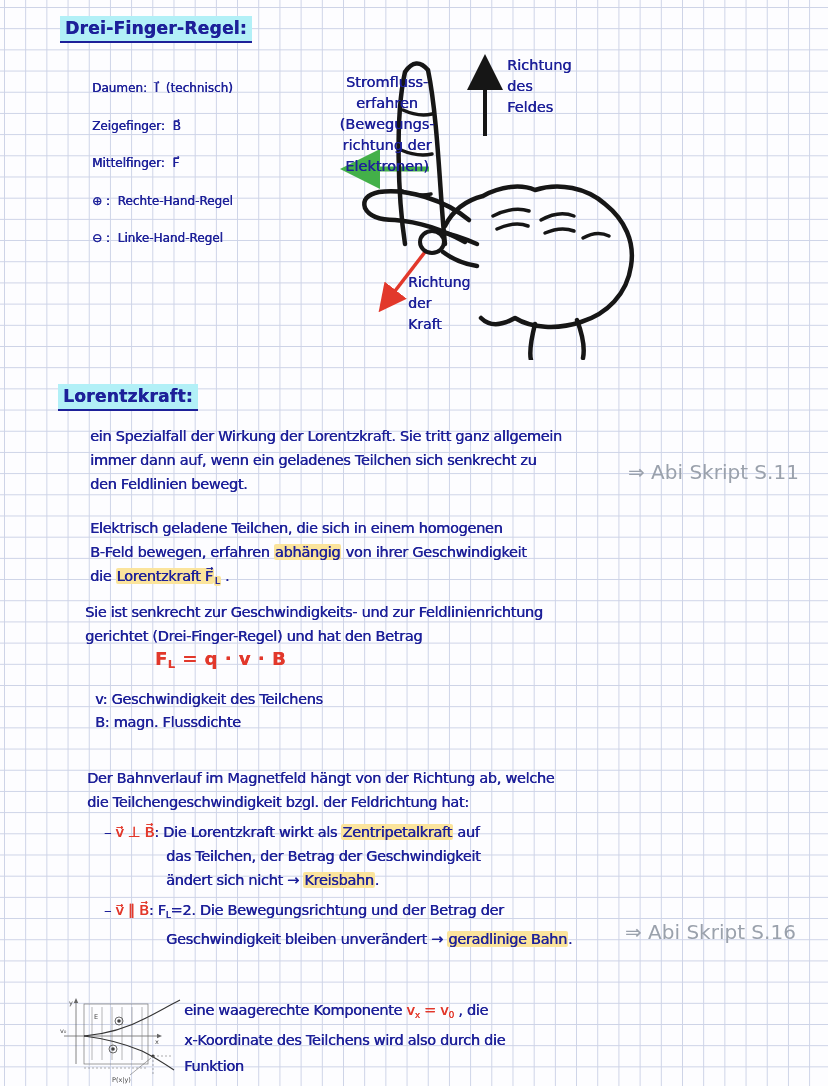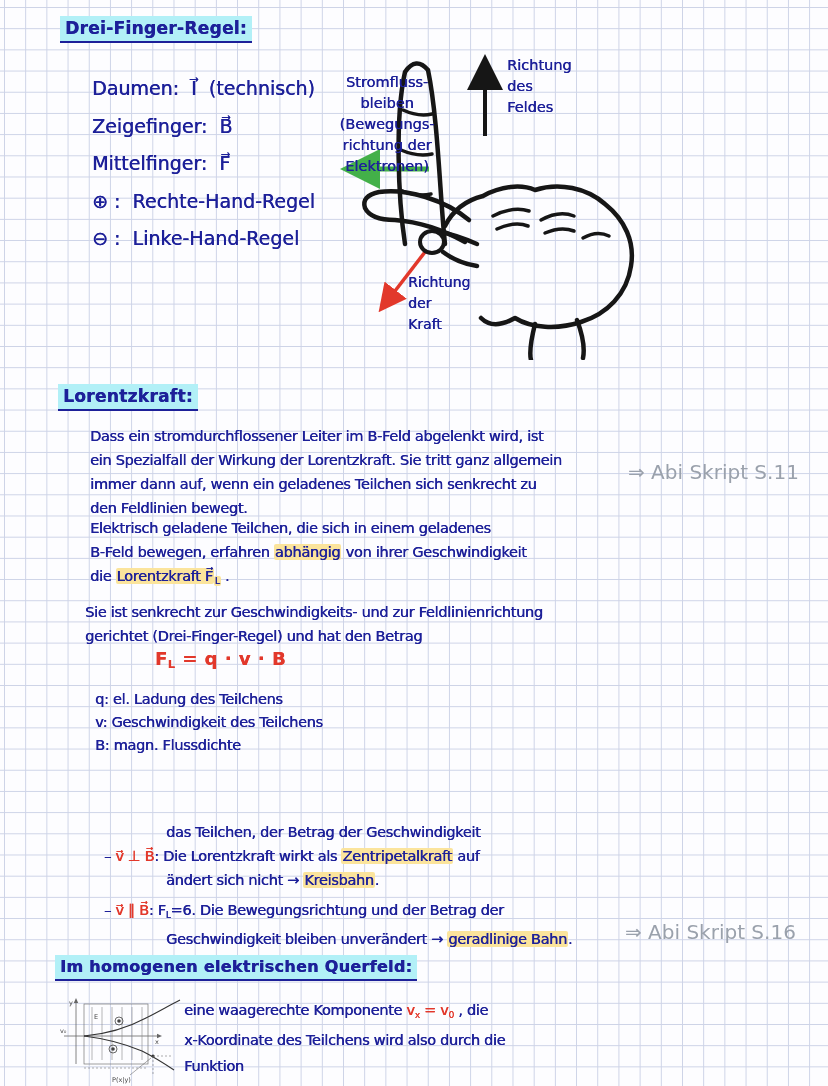--- a/index.html
+++ b/index.html
@@ -17,21 +17,21 @@
   .abs{position:absolute;}
   .hw{font-size:14.5px;line-height:24px;letter-spacing:-0.3px;text-shadow:0.4px 0 0 currentColor;}
   .line{white-space:pre;}
   .heading{font-size:17px;font-weight:bold;letter-spacing:0.3px;text-shadow:0.4px 0 0 currentColor;}
   .heading .hl-cyan{background:#b2f0f7;padding:2px 5px 3px 5px;border-bottom:2.5px solid #1d2099;}
   .hl-y{background:#fbe49c;border-radius:2px;padding:0 1px;}
   .red{color:#e2382b;}
   .sub{font-size:0.62em;vertical-align:-0.28em;}
   .note{color:#9aa1ac;font-size:20px;letter-spacing:0;text-shadow:none;font-weight:normal;}
   .pre{white-space:pre-line;}
-  .finger-list .item{line-height:37.5px;font-size:19px;text-shadow:0.4px 0 0 currentColor;white-space:pre;}
+  .finger-list .item{line-height:37.5px;font-size:12px;text-shadow:0.4px 0 0 currentColor;white-space:pre;}
   .handlabel{font-size:14.5px;line-height:21px;text-shadow:0.4px 0 0 currentColor;}
   .formula{font-size:18px;font-weight:bold;letter-spacing:0.5px;text-shadow:0.3px 0 0 currentColor;}
   svg{display:block;}
 </style>
 </head>
 <body>
 
 <div class="page">
 
   <div class="abs heading" style="left:60px;top:18px;">
@@ -84,82 +84,81 @@
 
       <path d="M 134 172 C 110 152 72 140 44 144 Q 26 148 30 160 Q 36 172 60 172 C 86 174 112 184 130 194"></path>
 
       <path d="M 142 196 C 128 190 116 186 106 184"></path>
       <path d="M 142 218 C 128 216 116 210 108 204"></path>
       <ellipse cx="97" cy="194" rx="12" ry="11" stroke-width="4"></ellipse>
     </g>
   </svg>
 
   <div class="abs handlabel pre" style="left:322px;top:72px;width:130px;text-align:center;">Stromfluss-
-bleiben
+erfahren
 (Bewegungs-
 richtung der
 Elektronen)</div>
   <div class="abs handlabel pre" style="left:507px;top:55px;">Richtung
 des
 Feldes</div>
   <div class="abs handlabel pre" style="left:408px;top:272px;font-size:14px;">Richtung
 der
 Kraft</div>
 
   <div class="abs heading" style="left:58px;top:386px;">
     <span class="hl-cyan">Lorentzkraft:</span>
   </div>
 
   <div class="abs hw" style="left:90px;top:424px;">
-      <div class="line"><span>Dass ein stromdurchflossener Leiter im B-Feld abgelenkt wird, ist</span></div>
       <div class="line"><span>ein Spezialfall der Wirkung der Lorentzkraft. Sie tritt ganz allgemein</span></div>
       <div class="line"><span>immer dann auf, wenn ein geladenes Teilchen sich senkrecht zu</span></div>
       <div class="line"><span>den Feldlinien bewegt.</span></div>
     </div>
 
   <div class="abs note" style="left:628px;top:460px;">⇒ Abi Skript S.11</div>
 
   <div class="abs hw" style="left:90px;top:516px;">
-      <div class="line"><span>Elektrisch geladene Teilchen, die sich in einem geladenes</span></div>
+      <div class="line"><span>Elektrisch geladene Teilchen, die sich in einem homogenen</span></div>
       <div class="line"><span>B-Feld bewegen, erfahren </span><span class="hl-y">abhängig</span><span> von ihrer Geschwindigkeit</span></div>
       <div class="line"><span>die </span><span class="hl-y">Lorentzkraft F⃗</span><span class="hl-y sub">L</span><span> .</span></div>
     </div>
 
   <div class="abs hw" style="left:85px;top:600px;">
       <div class="line"><span>Sie ist senkrecht zur Geschwindigkeits- und zur Feldlinienrichtung</span></div>
       <div class="line"><span>gerichtet (Drei-Finger-Regel) und hat den Betrag</span></div>
     </div>
 
   <div class="abs formula" style="left:155px;top:648px;">
       <div class="line"><span class="red">F</span><span class="red sub">L</span><span class="red"> = q · v · B</span></div>
     </div>
 
   <div class="abs hw" style="left:95px;top:688px;line-height:23px;">
-      <div class="line"><span>q: el. Ladung des Teilchens</span></div>
       <div class="line"><span>v: Geschwindigkeit des Teilchens</span></div>
       <div class="line"><span>B: magn. Flussdichte</span></div>
     </div>
 
+  <div class="abs hw" style="left:87px;top:766px;">
+      <div class="line"><span>Der Bahnverlauf im Magnetfeld hängt von der Richtung ab, welche</span></div>
+      <div class="line"><span>die Teilchengeschwindigkeit bzgl. der Feldrichtung hat:</span></div>
+    </div>
 
   <div class="abs hw bullet" style="left:104px;top:820px;">
+      <div class="line"><span>– </span><span class="red">v⃗ ⊥ B⃗</span><span>: Die Lorentzkraft wirkt als </span><span class="hl-y">Zentripetalkraft</span><span> auf</span></div>
       <div class="line" style="margin-left: 62px;"><span>das Teilchen, der Betrag der Geschwindigkeit</span></div>
-      <div class="line"><span>– </span><span class="red">v⃗ ⊥ B⃗</span><span>: Die Lorentzkraft wirkt als </span><span class="hl-y">Zentripetalkraft</span><span> auf</span></div>
       <div class="line" style="margin-left: 62px;"><span>ändert sich nicht → </span><span class="hl-y">Kreisbahn</span><span>.</span></div>
     </div>
 
   <div class="abs hw bullet" style="left:104px;top:898px;">
-      <div class="line"><span>– </span><span class="red">v⃗ ∥ B⃗</span><span>: F</span><span class="sub">L</span><span>=6. Die Bewegungsrichtung und der Betrag der</span></div>
+      <div class="line"><span>– </span><span class="red">v⃗ ∥ B⃗</span><span>: F</span><span class="sub">L</span><span>=2. Die Bewegungsrichtung und der Betrag der</span></div>
       <div class="line" style="margin-left: 62px;"><span>Geschwindigkeit bleiben unverändert → </span><span class="hl-y">geradlinige Bahn</span><span>.</span></div>
     </div>
 
   <div class="abs note" style="left:625px;top:920px;text-align:center;">⇒ Abi Skript S.16</div>
 
-  <div class="abs heading" style="left:55px;top:957px;font-size:16px;">
-    <span class="hl-cyan">Im homogenen elektrischen Querfeld:</span>
-  </div>
 
   <svg class="abs" style="left:56px;top:996px;" width="128" height="90" viewBox="0 0 128 90" font-family="DejaVu Sans, sans-serif">
     <g stroke="#666" stroke-width="0.8" fill="none">
       <line x1="20" y1="4" x2="20" y2="68"></line>
       <polygon points="20,2 17.8,7 22.2,7" fill="#666" stroke="none"></polygon>
       <line x1="8" y1="40" x2="104" y2="40"></line>
       <polygon points="106,40 101,37.8 101,42.2" fill="#666" stroke="none"></polygon>
       <rect x="28" y="8" width="64" height="60" stroke="#777" stroke-width="0.7"></rect>
     </g>
     <g stroke="#888" stroke-width="0.6">

